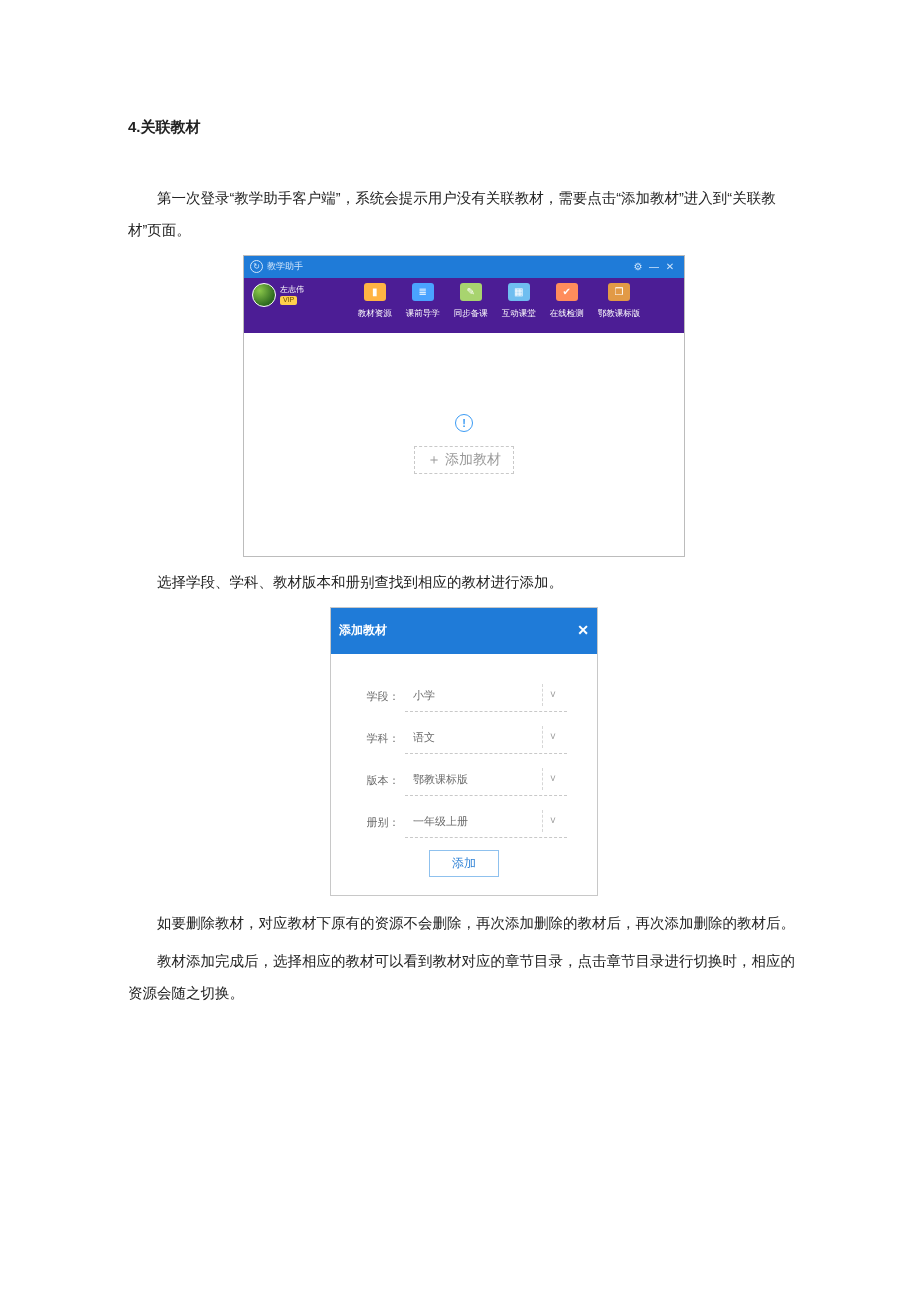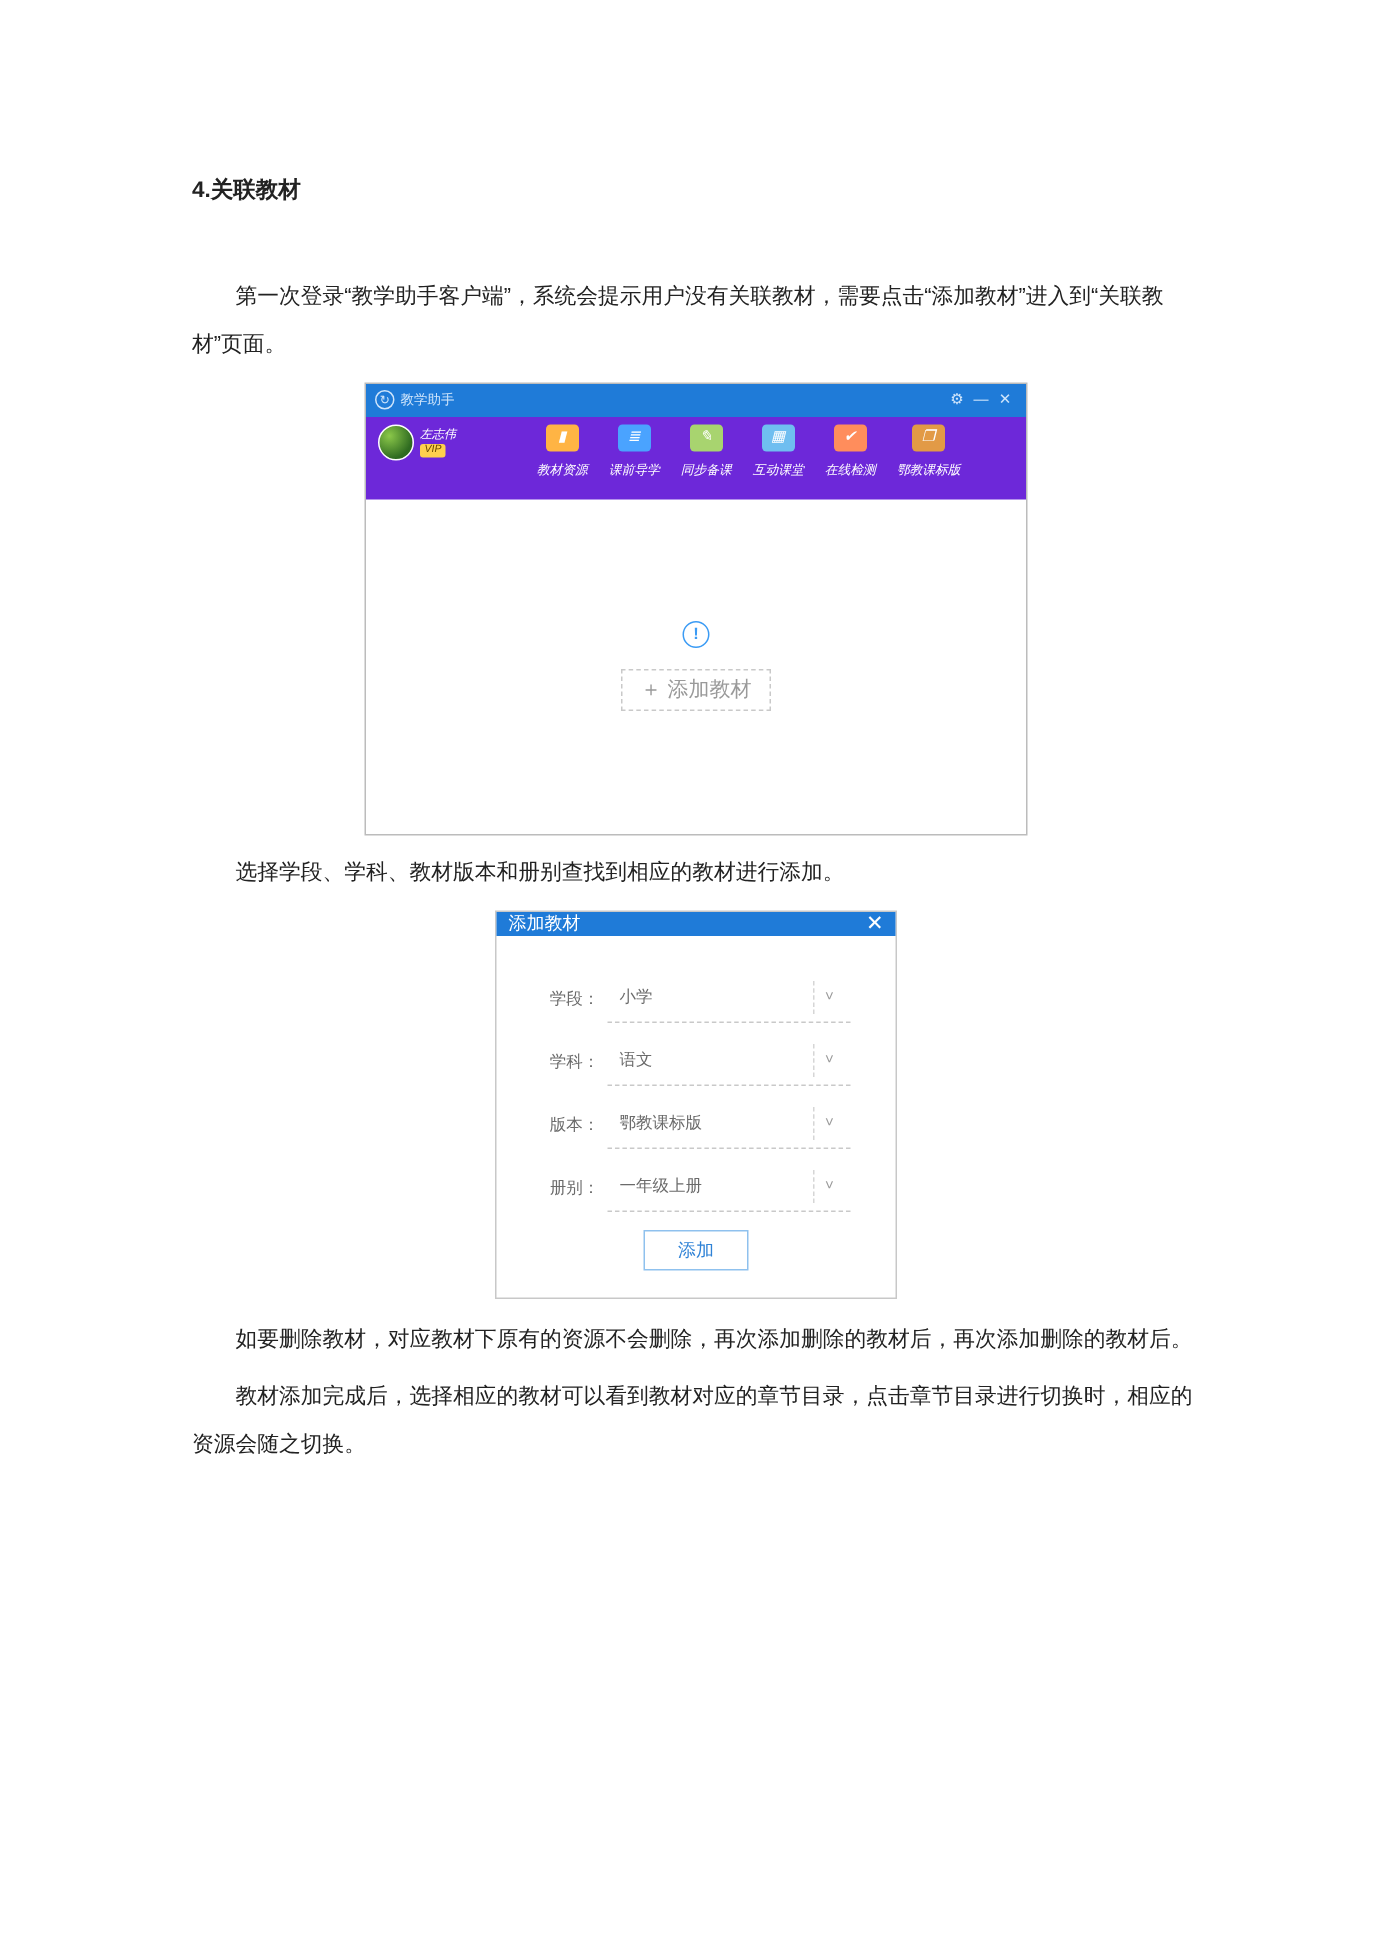--- a/index.html
+++ b/index.html
@@ -35,24 +35,23 @@
   }
   .titlebar .logo-dot {
     width: 11px; height: 11px; border: 1px solid #cfe5fb; border-radius: 50%;
     display: flex; align-items: center; justify-content: center; margin-right: 4px;
     font-size: 8px;
   }
   .titlebar .app-title { font-size: 9px; }
   .titlebar .spacer { flex: 1; }
   .win-btn { width: 16px; text-align: center; font-size: 10px; }
   .toolbar {
-    height: 50px; background: #6d28d9;
+    height: 50px; background: #4c1d95;
     display: flex; align-items: flex-start; padding: 5px 8px 0 8px;
     color: #fff;
-    font-style: italic;
   }
   .user {
     width: 70px; display: flex; align-items: center; gap: 4px;
   }
   .avatar {
     width: 22px; height: 22px; border-radius: 50%;
     background: radial-gradient(circle at 30% 30%, #8bc84a, #2e6a20 70%);
     border: 1px solid #fff;
   }
   .user-info { font-size: 8px; line-height: 1.2; }
@@ -81,21 +80,21 @@
     padding: 4px 12px; font-size: 14px; background: #fff; cursor: pointer;
   }
 
   .shot2 {
     width: 266px; margin: 8px auto 12px auto;
     border: 1px solid #c8c8c8;
     font-size: 11px; color: #555;
   }
   .modal-head {
     background: #1f7bd8; color: #fff; height: 14px;
-    display: flex; align-items: center; padding: 1px 8px; font-size: 12px;
+    display: flex; align-items: center; padding: 16px 8px; font-size: 12px; font-weight: bold;
   }
   .modal-head .spacer { flex: 1; }
   .close-x { font-size: 14px; cursor: pointer; }
   .modal-body { padding: 26px 30px 18px 30px; }
   .field-row { display: flex; align-items: center; margin-bottom: 10px; }
   .field-label { width: 44px; text-align: center; color: #6b6b6b; font-size: 11px; }
   .select {
     flex: 1; display: flex; align-items: center;
     border-bottom: 1px dashed #c9c9c9;
     padding: 3px 4px 4px 4px; font-size: 11px; color: #6b6b6b;

